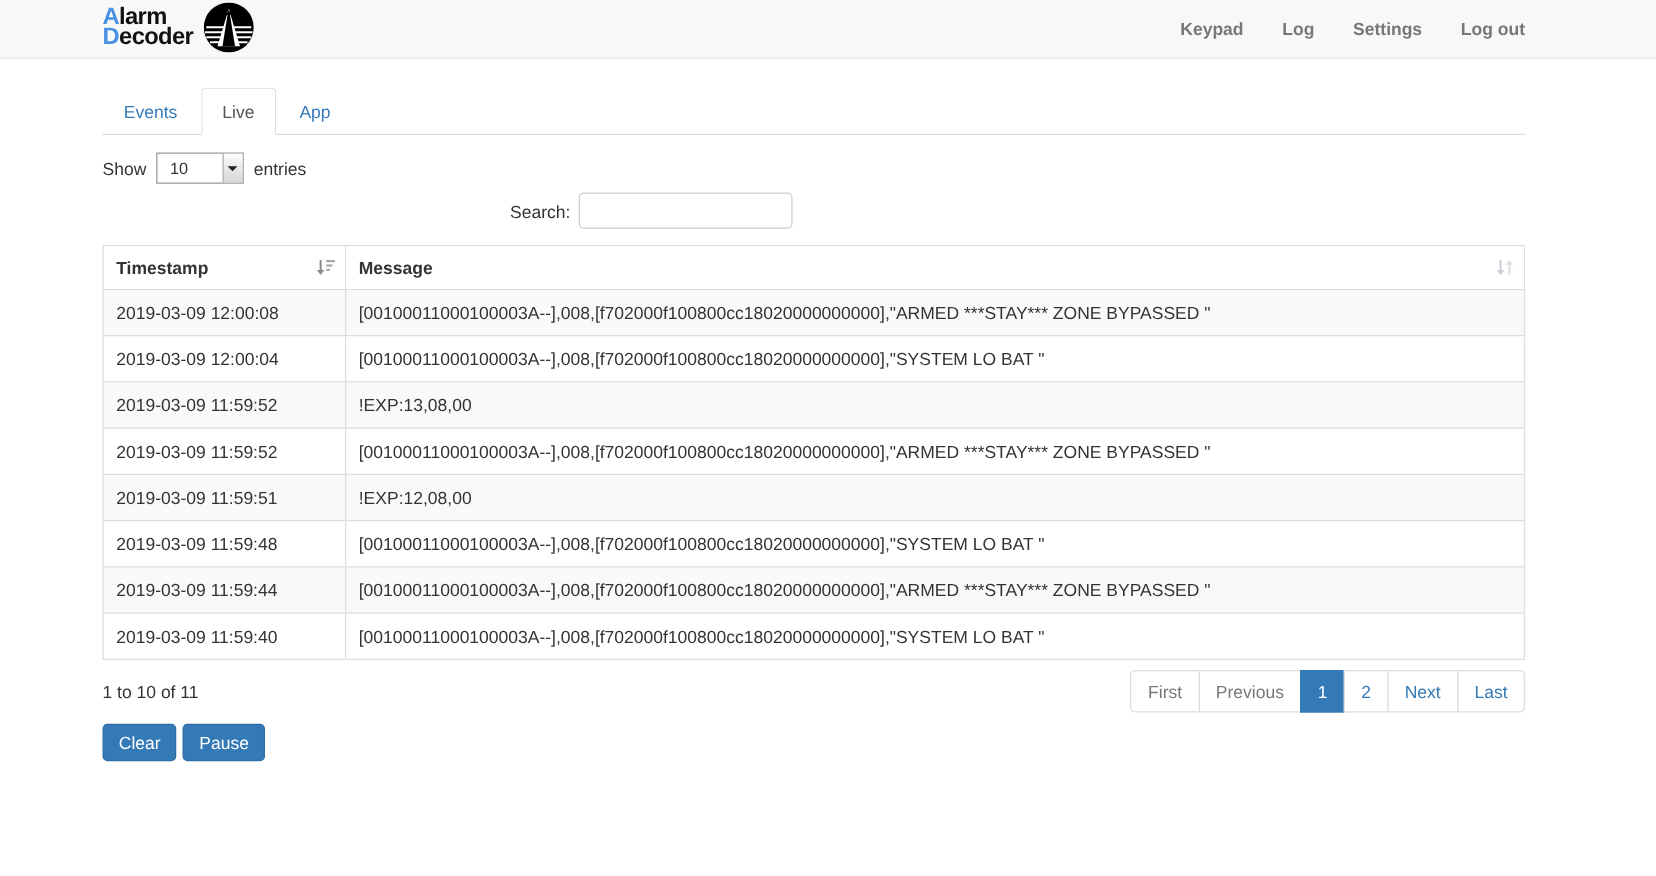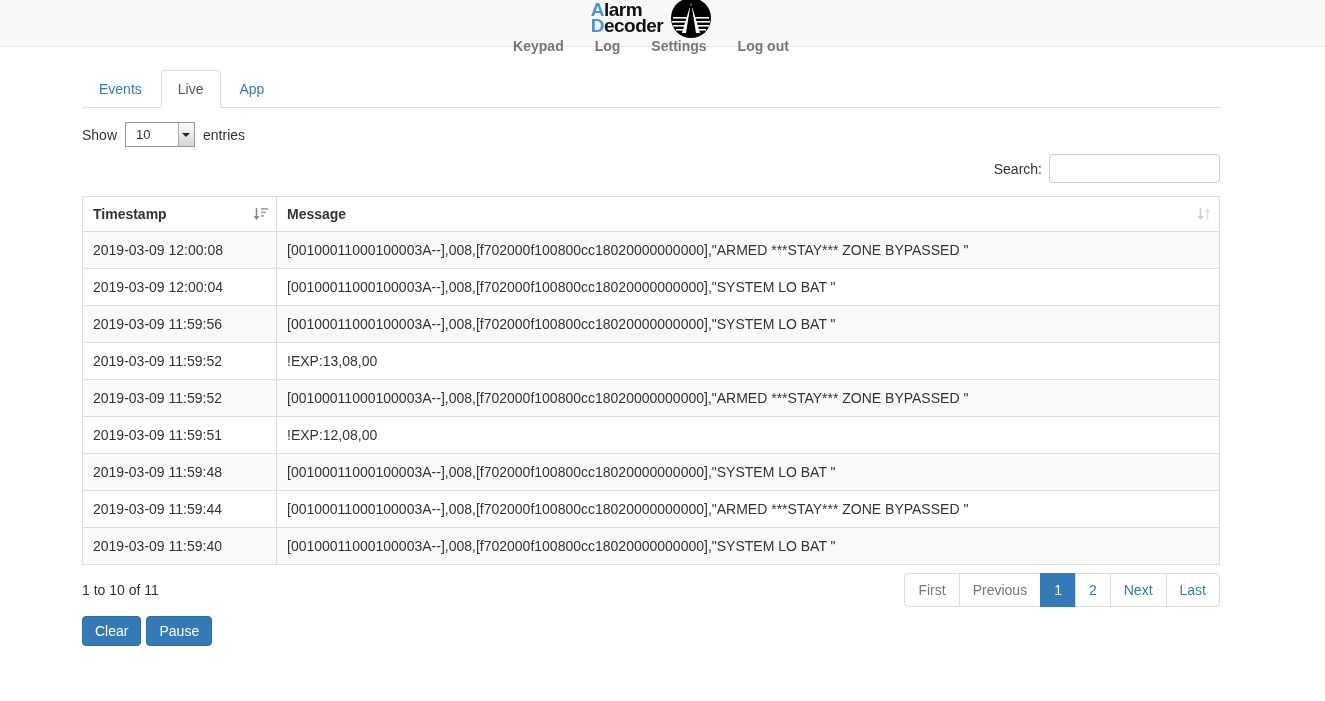--- a/index.html
+++ b/index.html
@@ -19,21 +19,20 @@
     background: #f8f8f8;
     border-bottom: 1px solid #e7e7e7;
   }
   .navbar-inner {
     width: 1138px;
     margin-left: 82px;
     height: 100%;
     display: flex;
     align-items: center;
     justify-content: space-between;
-    flex-direction: column;
   }
   .brand {
     display: flex;
     align-items: center;
     text-decoration: none;
     margin-top: -2px;
   }
   .brand-text {
     font-weight: bold;
     font-size: 19px;
@@ -132,21 +131,20 @@
     box-shadow: 0 1px 1px rgba(0,0,0,0.08);
     cursor: pointer;
   }
 
   
   .search-row {
     margin-top: 7px;
     padding-left: 326px;
     display: flex;
     align-items: center;
-    justify-content: flex-end;
   }
   .search-row label { margin-right: 7px; }
   .search-row input {
     width: 171px;
     height: 29px;
     border: 1px solid #ccc;
     border-radius: 4px;
     padding: 0 8px;
     font-family: "Liberation Sans", sans-serif;
     font-size: 14px;
@@ -312,24 +310,20 @@
     <tbody>
       <tr>
         <td>2019-03-09 12:00:08</td>
         <td>[00100011000100003A--],008,[f702000f100800cc18020000000000],"ARMED ***STAY*** ZONE BYPASSED "</td>
       </tr>
       <tr>
         <td>2019-03-09 12:00:04</td>
         <td>[00100011000100003A--],008,[f702000f100800cc18020000000000],"SYSTEM LO BAT "</td>
       </tr>
       <tr>
-        <td>2019-03-09 11:59:56</td>
-        <td>[00100011000100003A--],008,[f702000f100800cc18020000000000],"SYSTEM LO BAT "</td>
-      </tr>
-      <tr>
         <td>2019-03-09 11:59:52</td>
         <td>!EXP:13,08,00</td>
       </tr>
       <tr>
         <td>2019-03-09 11:59:52</td>
         <td>[00100011000100003A--],008,[f702000f100800cc18020000000000],"ARMED ***STAY*** ZONE BYPASSED "</td>
       </tr>
       <tr>
         <td>2019-03-09 11:59:51</td>
         <td>!EXP:12,08,00</td>

